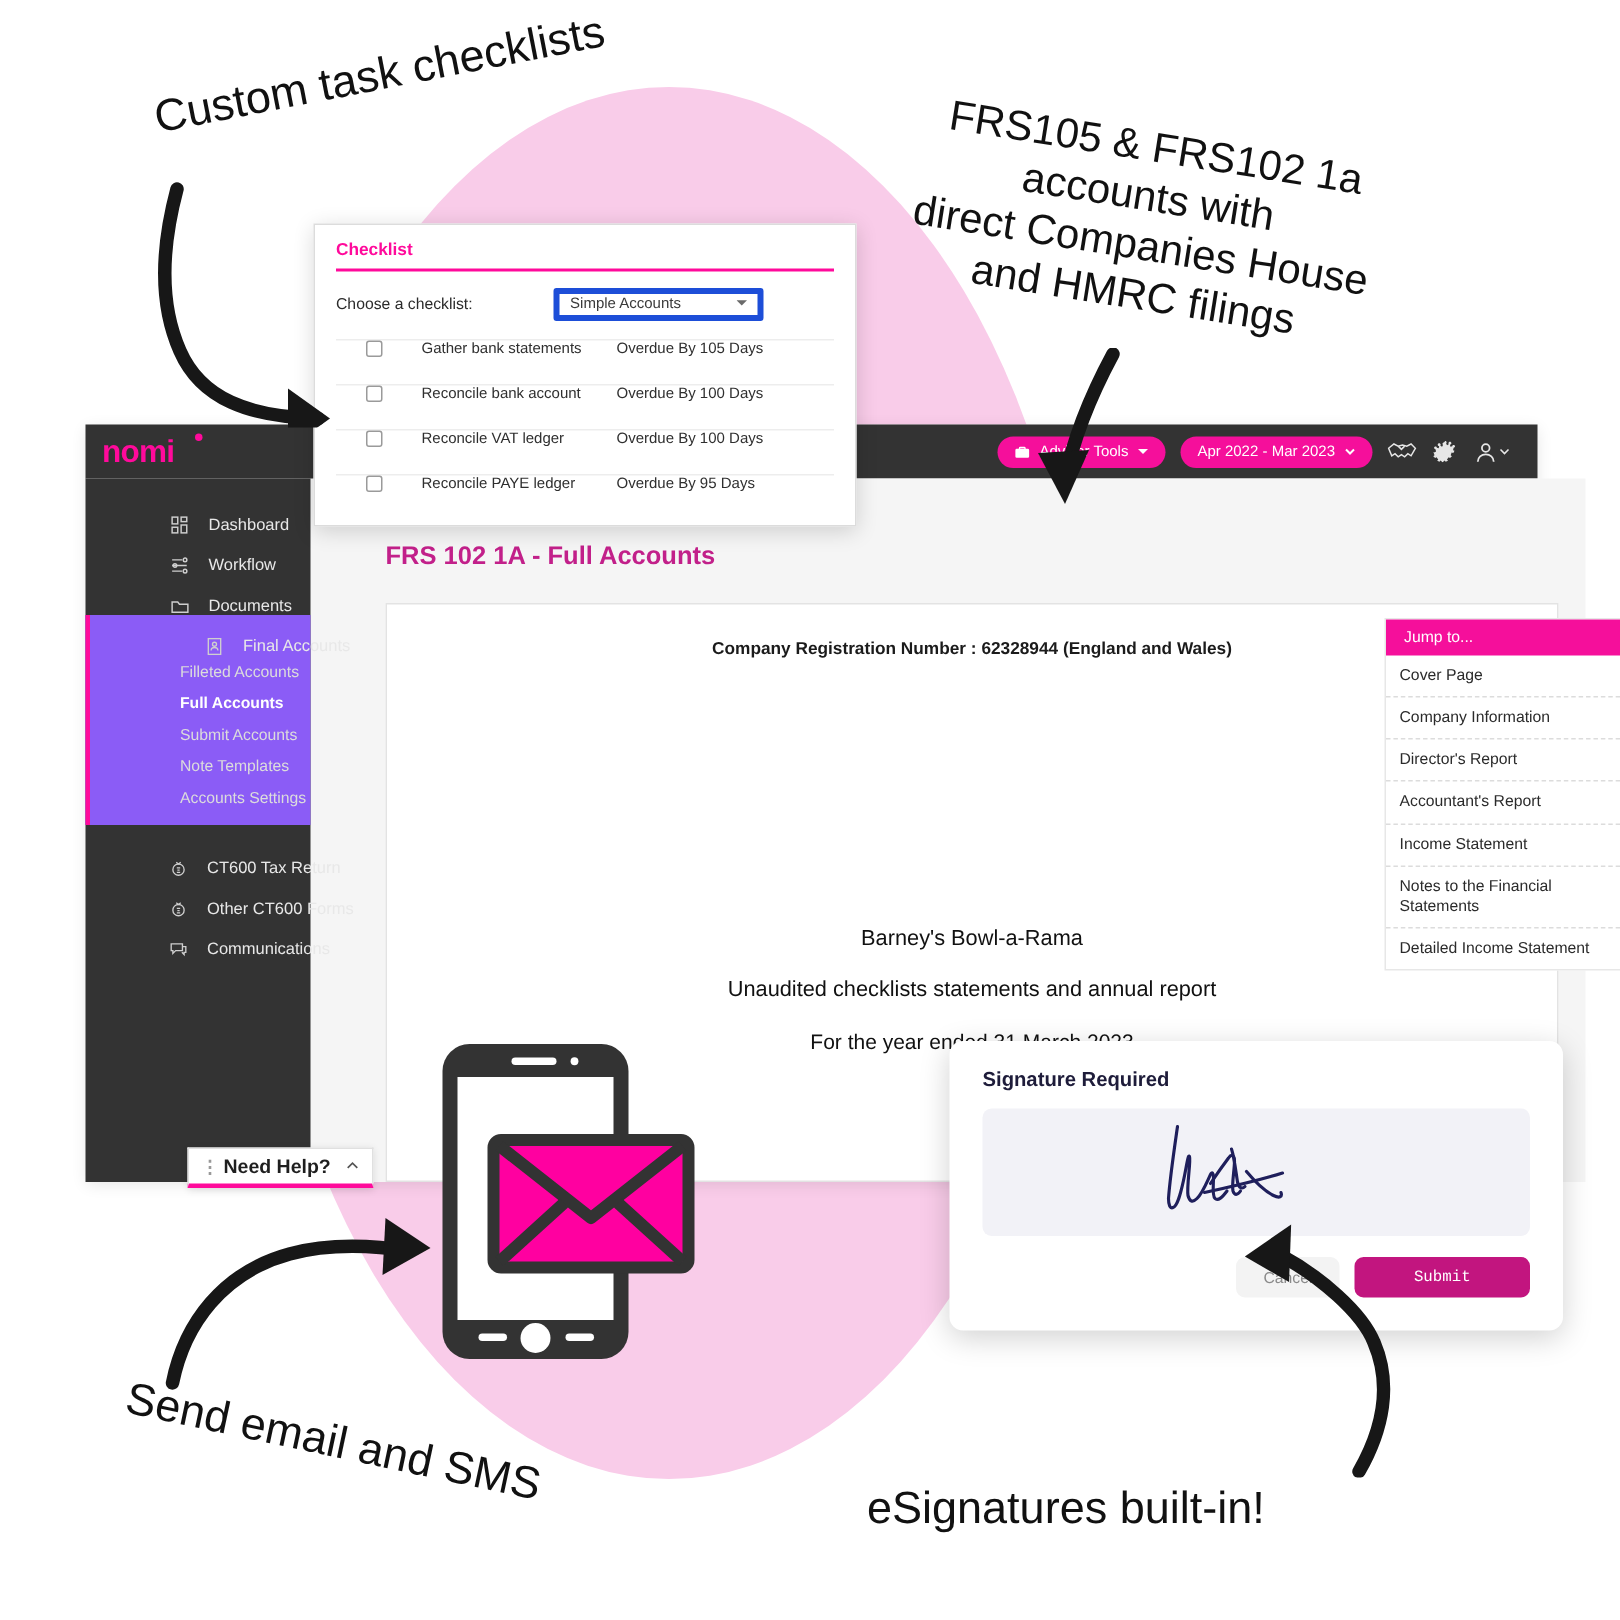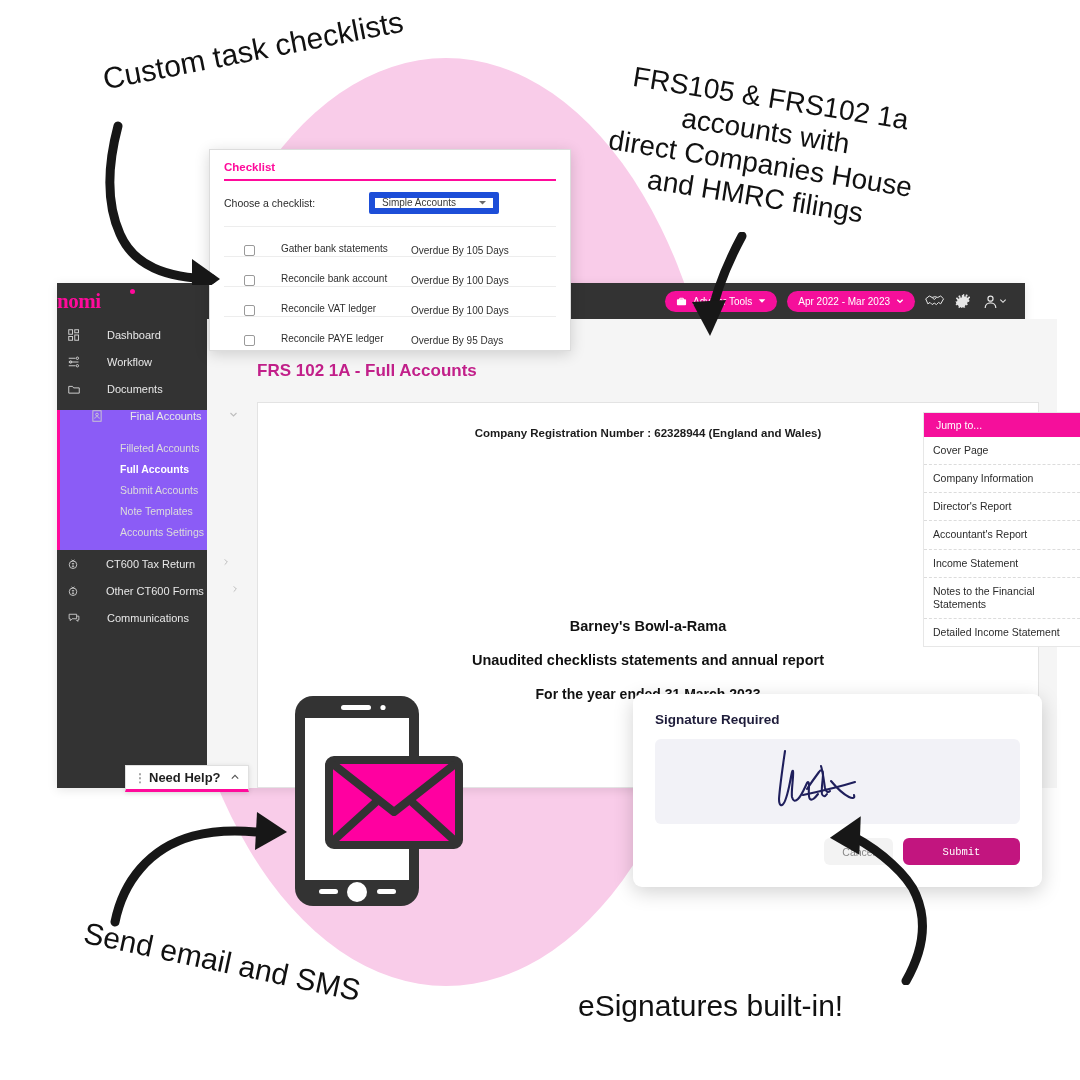--- a/index.html
+++ b/index.html
@@ -31,23 +31,23 @@
     background: #f5f5f5;
     box-shadow: 0 2px 10px rgba(0,0,0,.10);
   }
   .topbar {
     position: absolute; left: 0; top: 0;
     width: 968px; height: 36px;
     background: #333333;
     display: flex; align-items: center;
   }
   .logo {
-    width: 150px; 
+    width: 150px; padding-left: 11px;
     font-size: 21px; font-weight: 700; letter-spacing: -.5px;
-    color: #ff0a9b; position: relative; line-height: 1; font-family: Liberation Serif, serif;
+    color: #ff0a9b; position: relative; line-height: 1;
   }
   .logo .dot {
     position: absolute; width: 5px; height: 5px; border-radius: 50%;
     background: #ff0a9b; top: -2px; left: 73px;
   }
   .topbar-right {
     margin-left: auto; display: flex; align-items: center;
     gap: 10px; padding-right: 18px;
   }
   .pillbtn {
@@ -63,23 +63,23 @@
 
   
   .sidebar {
     position: absolute; left: 0; top: 36px;
     width: 150px; height: 469px;
     background: #333333;
     padding-top: 10px;
     font-size: 11px;
   }
   .nav-item {
-    display: flex; align-items: flex-start; gap: 27px;
+    display: flex; align-items: flex-end; gap: 13px;
     height: 27px; padding: 0 10px;
-    color: #e8e8e8; cursor: pointer; white-space: nowrap;
+    color: #e8e8e8; cursor: pointer; white-space: nowrap; margin-left: 46px;
   }
   .nav-item .nic { width: 13px; display:inline-flex; justify-content:center; color:#cfcfcf; }
   .nav-group { background: #8b5cf6; border-left: 3px solid #ff0a9b; padding-left: 24px; }
   .nav-group .nav-item { padding-left: 7px; }
   .nav-item .chev { margin-left: auto; font-size: 8px; color: #bdbdbd; }
   .sub-item {
     height: 21px; display: flex; align-items: center;
     padding-left: 36px; color: #dcdcdc; font-size: 10.5px; cursor: pointer;
   }
   .sub-item.active { color: #ffffff; font-weight: 700; }
@@ -102,21 +102,21 @@
     background: #ffffff; border: 1px solid #e3e3e3;
   }
   .crn {
     position: absolute; top: 24px; left: 0; right: 0;
     text-align: center; font-size: 11.5px; font-weight: 700; color: #1b1b1b;
   }
   .doc-center {
     position: absolute; left: 0; right: 0; top: 215px;
     text-align: center; color: #111111;
   }
-  .doc-center div { font-weight: 700; margin-bottom: 18px; }
+  .doc-center div { font-weight: 400; margin-bottom: 18px; }
   .doc-l1 { font-size: 14.5px; }
   .doc-l2 { font-size: 14.5px; }
   .doc-l3 { font-size: 14px; }
 
   
   .jumpto {
     position: absolute; left: 684px; top: 93px;
     width: 168px; background: #ffffff;
     border: 1px solid #e7e7e7; z-index: 6;
     font-size: 10.5px;
@@ -156,28 +156,28 @@
   .cl-title {
     color: #ff0a9b; font-size: 11.5px; font-weight: 700;
     padding-bottom: 6px;
   }
   .cl-rule { height: 1.5px; background: #ff0a9b; margin-bottom: 11px; }
   .cl-choose {
     display: flex; align-items: center; gap: 10px;
     font-size: 10.5px; color: #2b2b2b; margin-bottom: 12px;
   }
   .cl-select {
-    margin-left: 44px; width: 130px; height: 22px;
-    border: 6px solid #1d4ed8; border-radius: 2px;
+    margin-left: 44px; width: 140px; height: 22px;
+    border: 4px solid #1d4ed8; border-radius: 2px;
     display: flex; align-items: center; padding: 0 7px;
     font-size: 10px; color: #3a3a3a; background: #fff; cursor: pointer;
   }
   .cl-select .car { margin-left: auto; font-size: 7px; color: #6a6a6a; }
   .cl-row {
-    display: flex; align-items: flex-end;
+    display: flex; align-items: flex-start;
     border-top: 1px solid #ededed; min-height: 30px;
     font-size: 10px; color: #2f2f2f;
   }
   .cl-row:first-of-type { border-top: 1px solid #ededed; }
   .cb {
     width: 11px; height: 11px; border: 1px solid #9a9a9a;
     border-radius: 2px; background: #fff; margin: 0 26px 0 20px;
     flex: none; cursor: pointer;
   }
   .cl-task { width: 130px; line-height: 1.25; }

